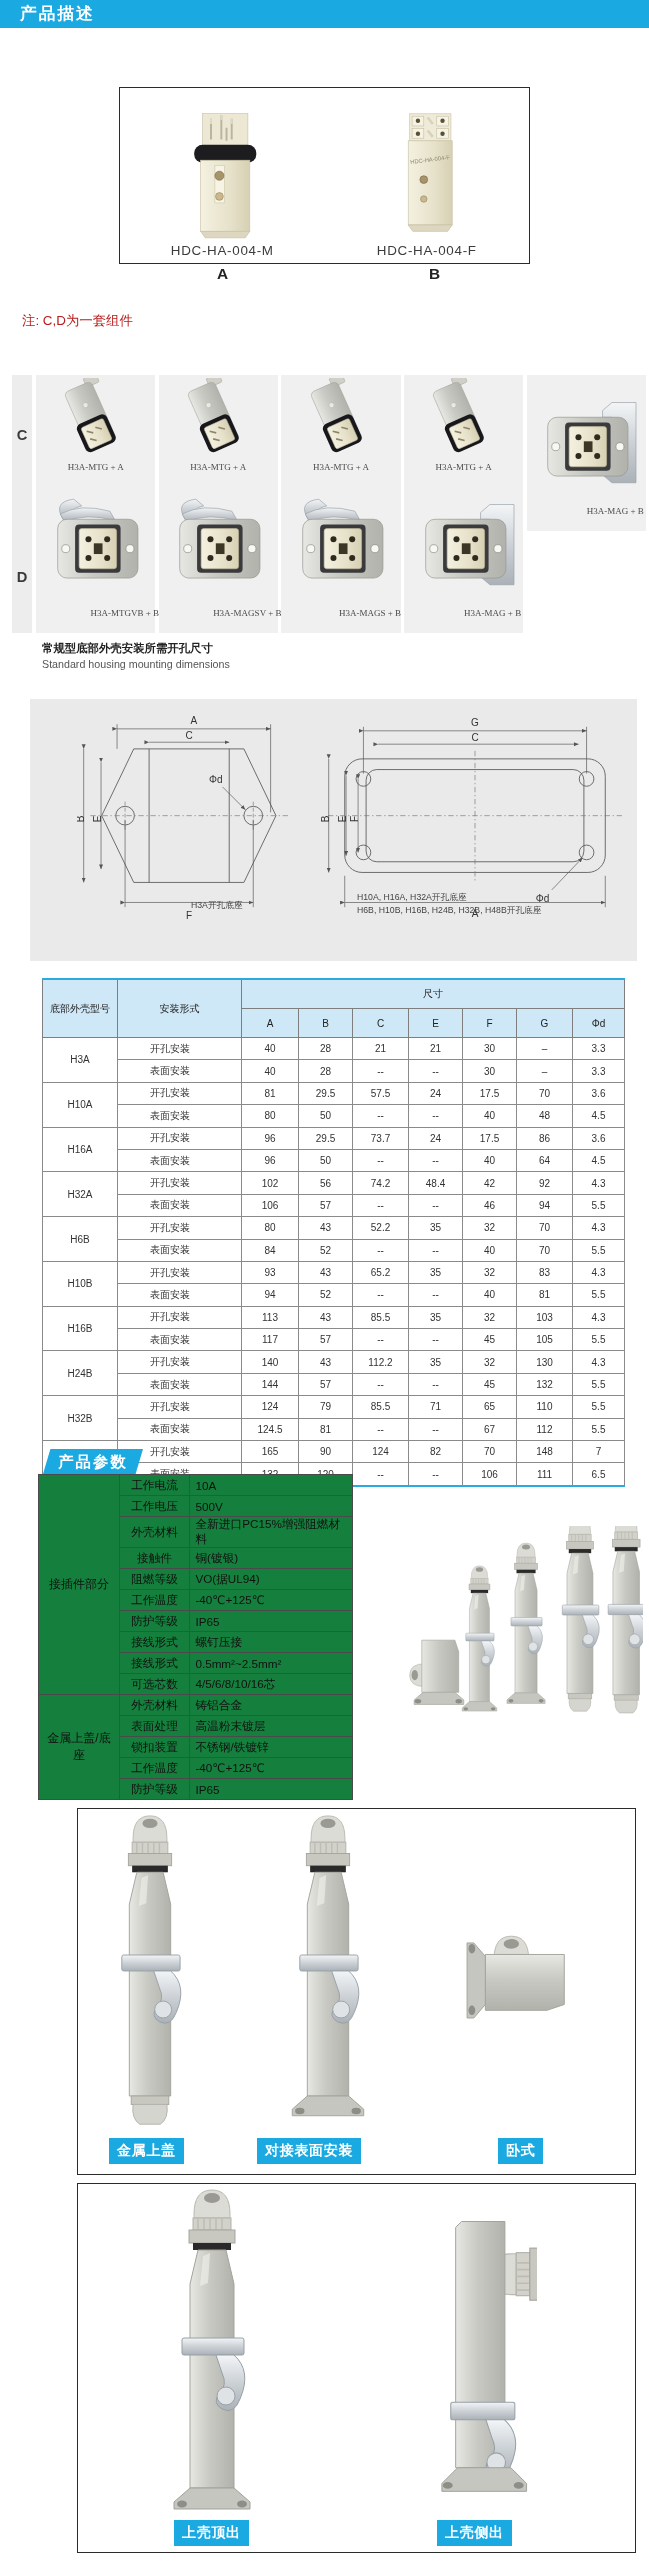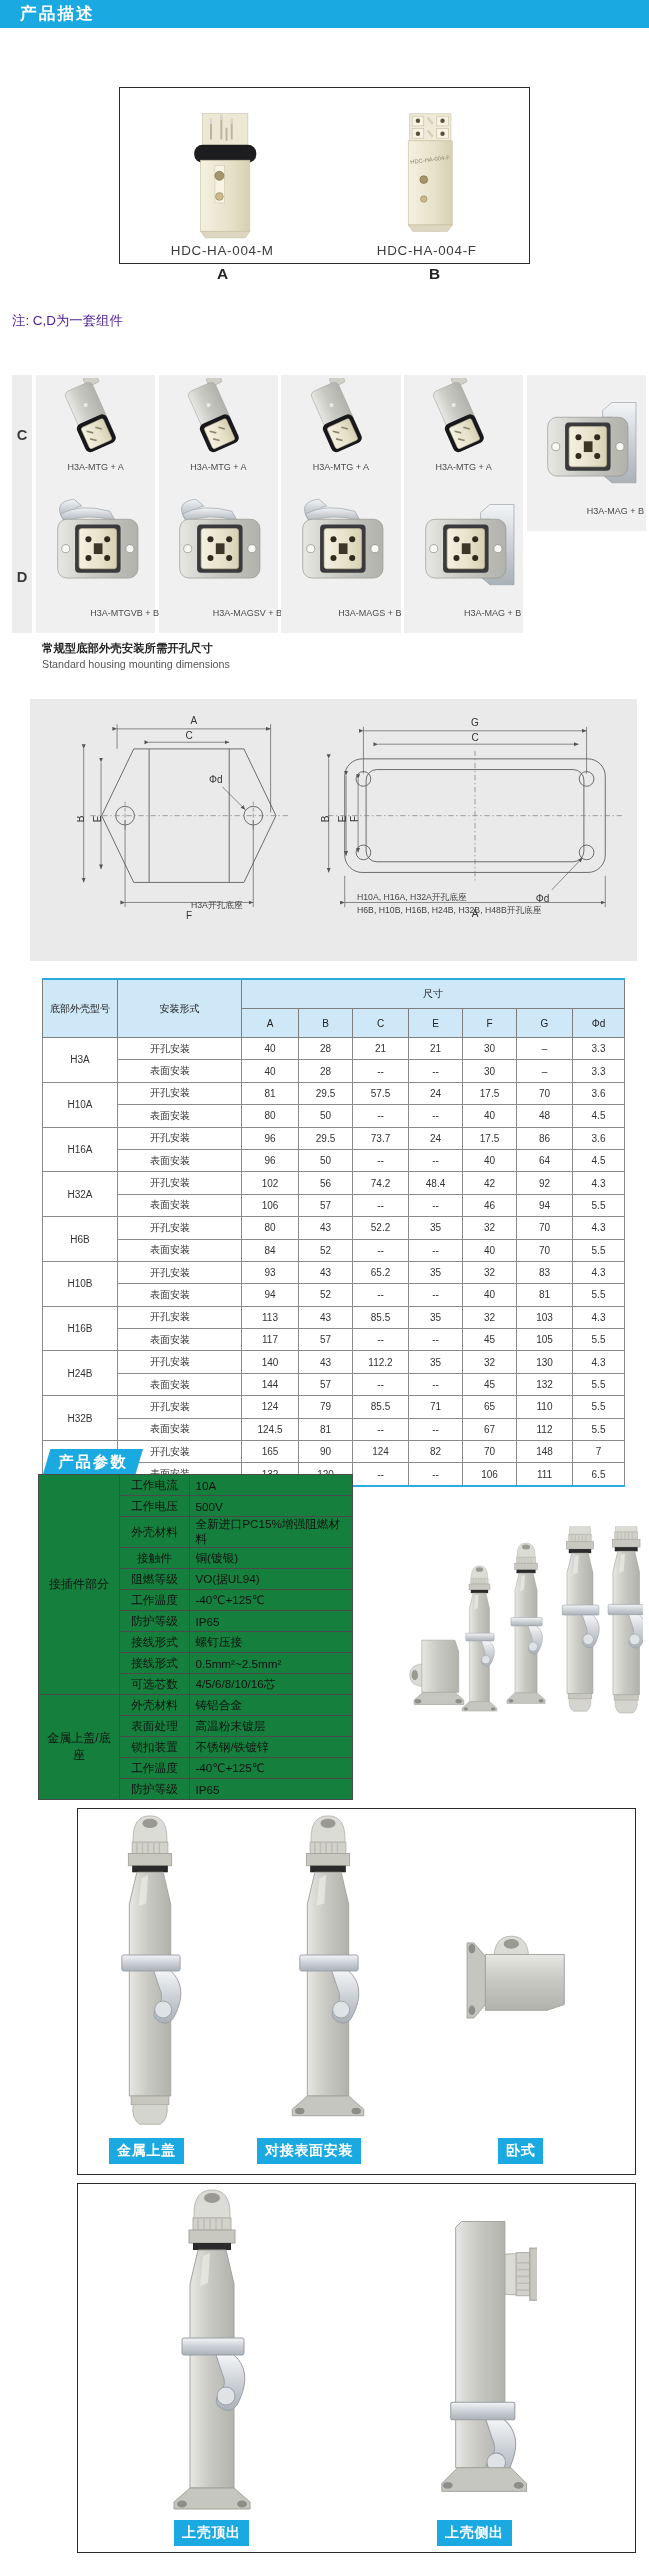--- a/index.html
+++ b/index.html
@@ -9,28 +9,28 @@
   .title-band{position:absolute;left:0;top:0;width:649px;height:28px;background:#1ba9e2;}
   .title-band span{display:block;line-height:28px;padding-left:20px;color:#fff;
                    font-size:16.7px;font-weight:bold;letter-spacing:2px;}
   
   .product-box{position:absolute;left:119px;top:87px;width:409px;height:175px;
                border:0.7px solid #2b2b2b;display:flex;}
   .product-fig{flex:1;display:flex;flex-direction:column;align-items:center;justify-content:flex-end;}
   .product-fig .plabel{font-size:13.4px;color:#3c3c3c;letter-spacing:0.7px;margin-bottom:5.4px;}
   .big-letter{position:absolute;width:67px;text-align:center;top:265px;
               font-size:15.4px;font-weight:bold;color:#222;}
-  .note-red{position:absolute;left:12px;top:312px;font-size:13.4px;color:#4c1d95;}
+  .note-red{position:absolute;left:22px;top:312px;font-size:13.4px;color:#b91c1c;}
   
   .cd{position:absolute;left:12px;top:375px;width:634px;height:258px;}
   .cd .strip{position:absolute;left:0;top:0;width:20px;height:258px;background:#ededed;}
   .cd .strip .ltr{position:absolute;left:0;width:20px;text-align:center;
                   font-size:14.7px;font-weight:bold;color:#3a3a3a;}
   .cd .cols{position:absolute;left:24px;top:0;width:610px;height:258px;display:flex;gap:3.3px;}
-  .cd .col{flex:1;display:flex;flex-direction:column;}
+  .cd .col{flex:1;display:flex;flex-direction:column;font-family:Liberation Serif, serif;}
   .cd .cellC{height:102px;background:#f0f0f0;position:relative;}
   .cd .cellD{height:156px;background:#f0f0f0;position:relative;}
   .cd .ilabel{position:absolute;left:0;width:100%;text-align:center;
               font-size:9px;color:#4b4b4b;}
   .cd .cellC .ilabel{bottom:5.4px;} .cd .cellD .ilabel{bottom:14.7px;padding-left:29px;}
   
   .mount-zh{position:absolute;left:42px;top:641px;font-size:11.4px;font-weight:bold;color:#222;}
   .mount-en{position:absolute;left:42px;top:658px;font-size:10.7px;color:#555;}
   
   .draw-box{position:absolute;left:30px;top:699px;width:607px;height:262px;background:#eaeaea;}

